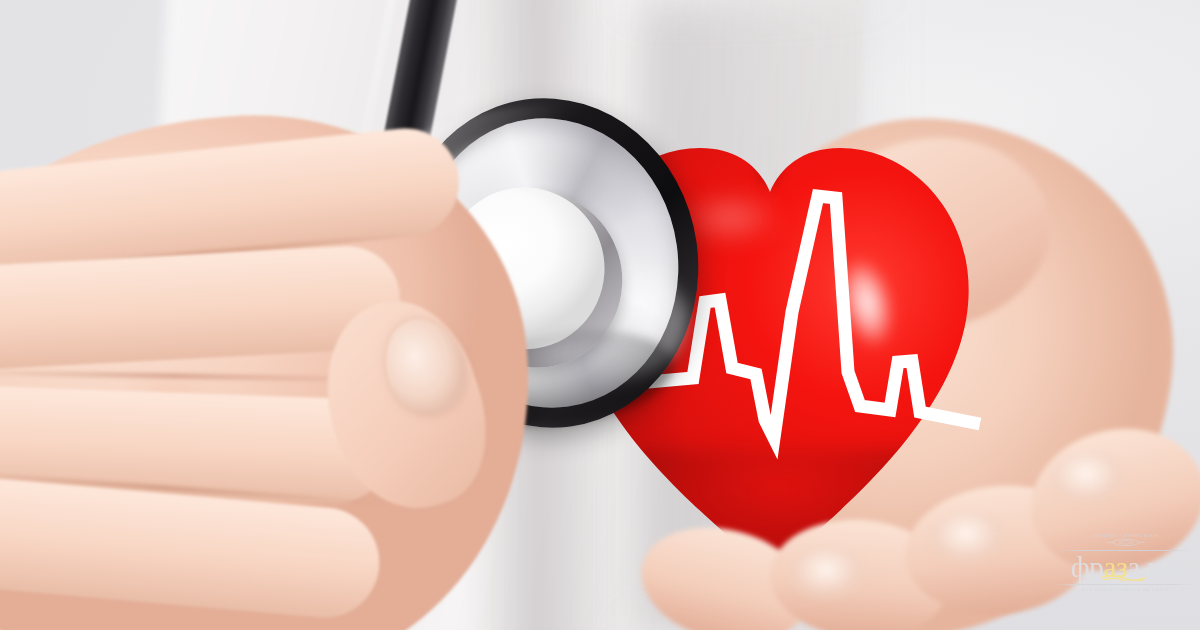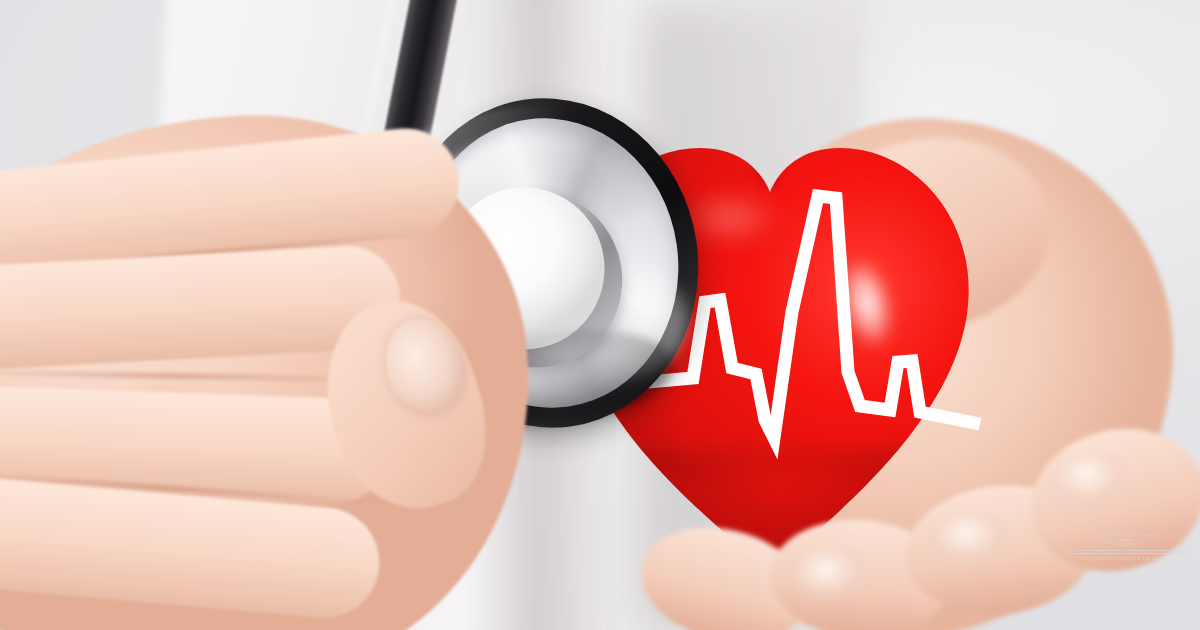--- a/index.html
+++ b/index.html
@@ -342,17 +342,26 @@
       <span>ua news  ~  every hour</span>
     </div>
     <div class="wm-orn" style="margin:0 auto;">
       <svg viewBox="0 0 42 9" width="42" height="9">
         <ellipse cx="21" cy="4.5" rx="13" ry="3.2" fill="none" stroke="#d7d9de" stroke-width=".6"></ellipse>
         <path d="M2,4.5 L9,4.5 M33,4.5 L40,4.5" stroke="#d7d9de" stroke-width=".6"></path>
         <path d="M14,4.5 q7,-3.4 14,0 q-7,3.4 -14,0" fill="none" stroke="#d7d9de" stroke-width=".6"></path>
       </svg>
     </div>
     <div class="wm-rule"></div>
+    <div class="wm-word">
+      <span>фр</span><span class="hl">аз</span><span>а.юа</span>
+      <span class="wm-swash">
+        <svg viewBox="0 0 46 8" width="46" height="8">
+          <path d="M1,5 q11,-4.5 22,0 q11,4.5 22,0" fill="none" stroke="#f5e28a" stroke-width="1.5"></path>
+          <path d="M3,7.2 q10,-3.6 20,0 q10,3.6 20,0" fill="none" stroke="#f5e28a" stroke-width="1.2"></path>
+        </svg>
+      </span>
+    </div>
     <div class="wm-rule2"></div>
     <div class="wm-bot">все самое главное на сайте</div>
   </div>
 
 </div>
 
 </body></html>

